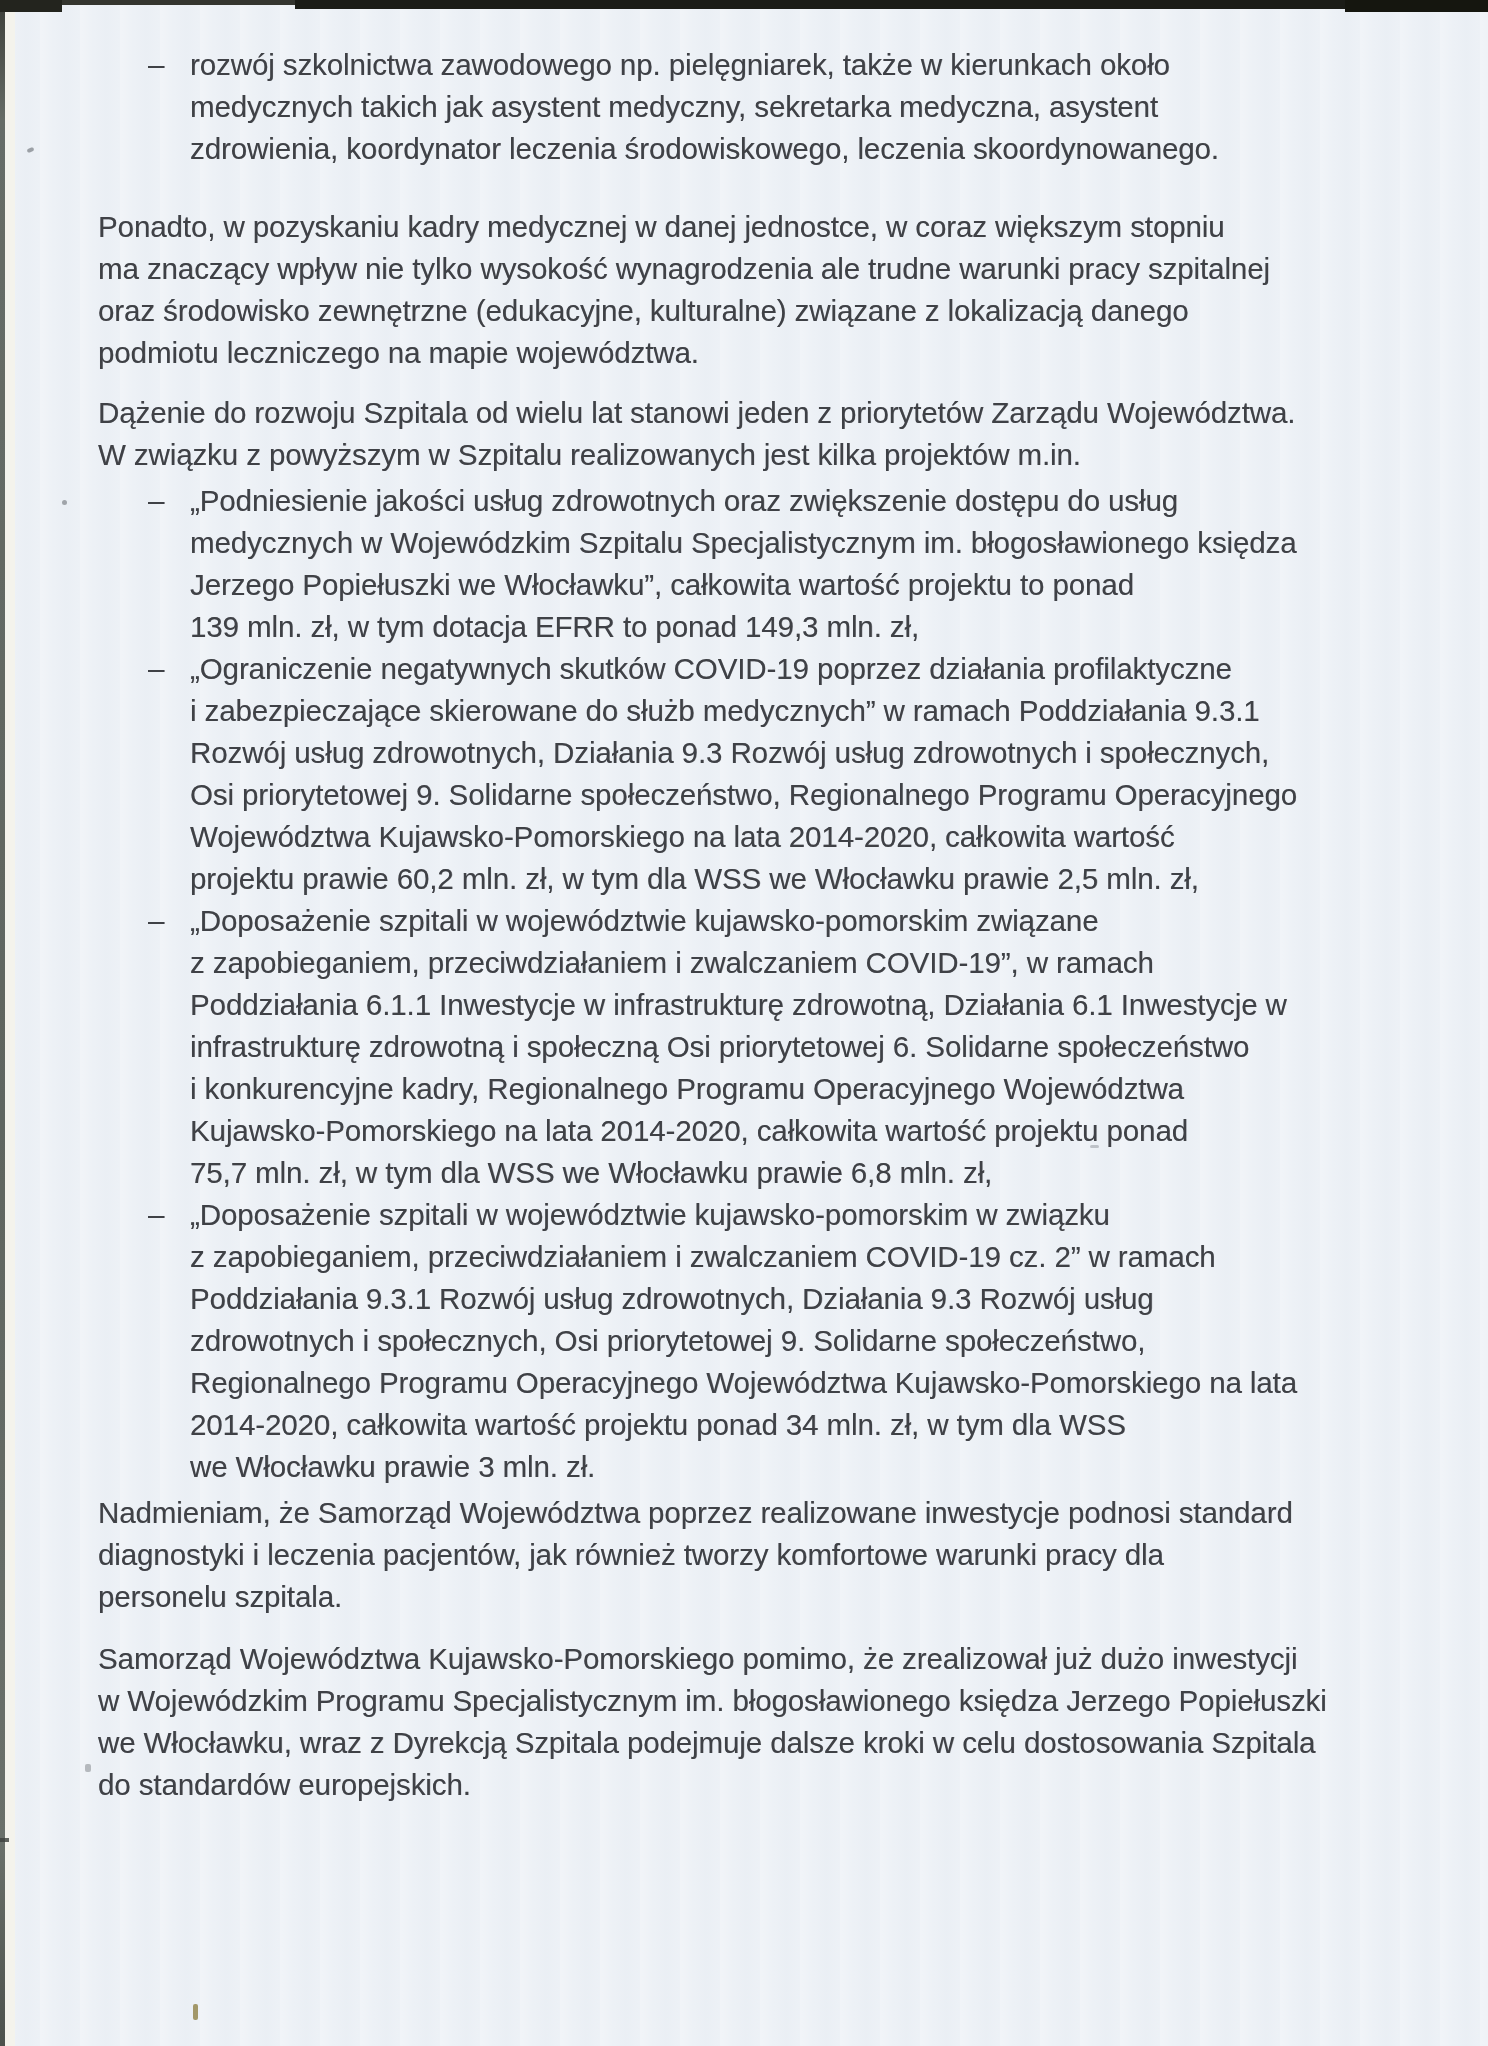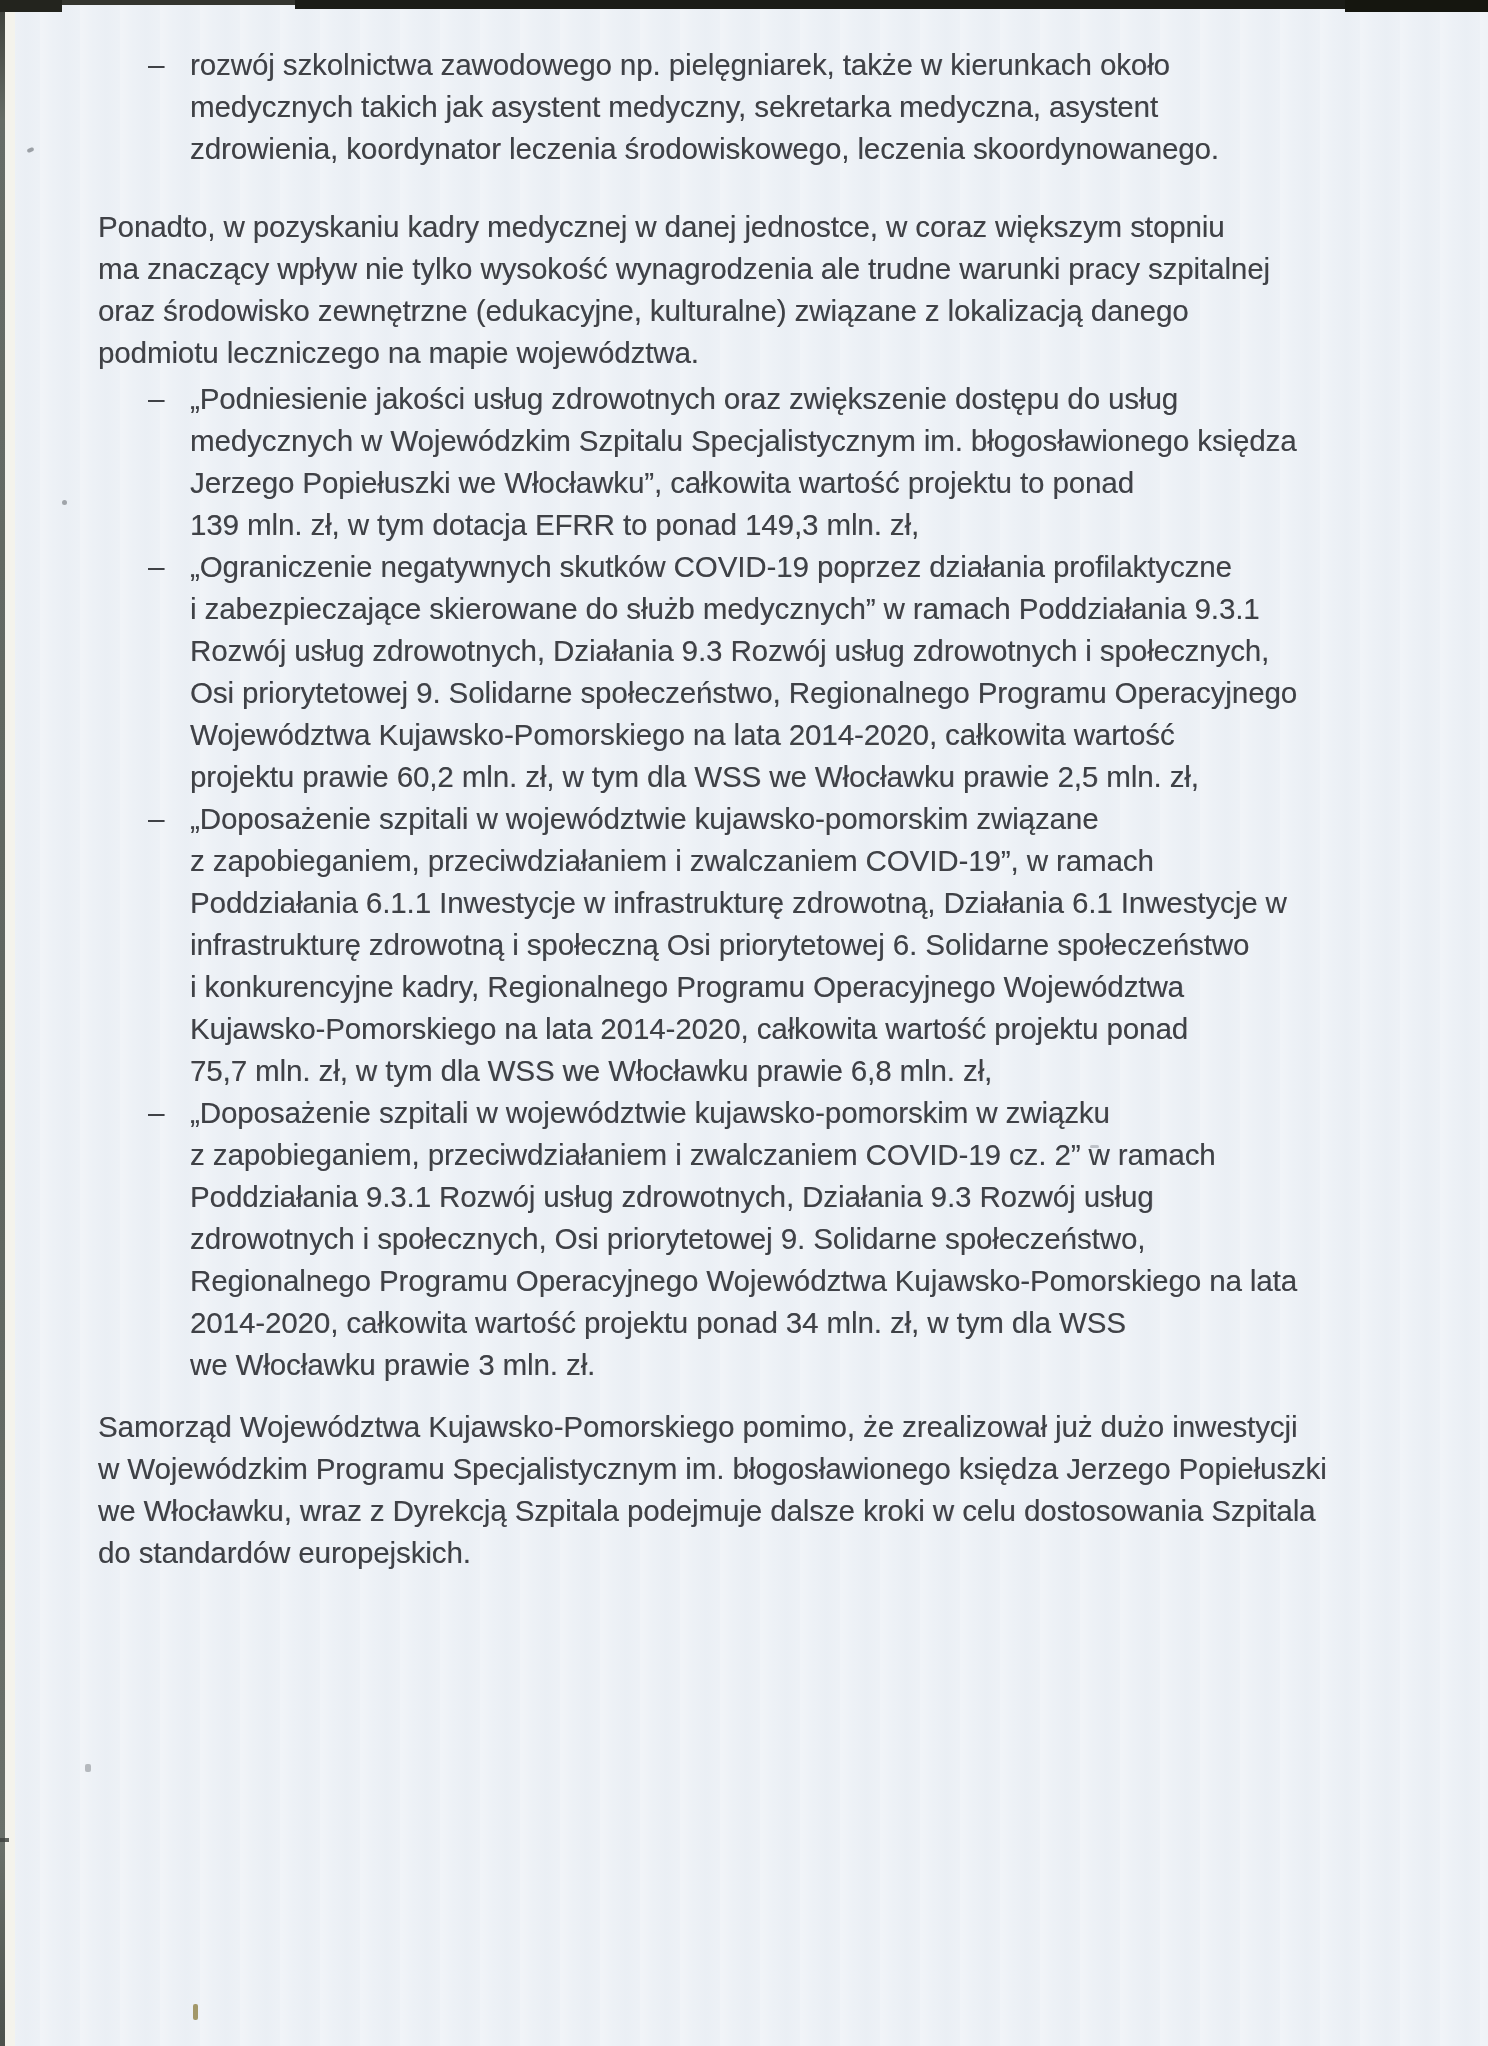--- a/index.html
+++ b/index.html
@@ -129,20 +129,22 @@
     <div class="bullet-text">rozwój szkolnictwa zawodowego np. pielęgniarek, także w kierunkach około
 medycznych takich jak asystent medyczny, sekretarka medyczna, asystent
 zdrowienia, koordynator leczenia środowiskowego, leczenia skoordynowanego.</div>
   </div>
 
   <div class="para gap-lg">Ponadto, w pozyskaniu kadry medycznej w danej jednostce, w coraz większym stopniu
 ma znaczący wpływ nie tylko wysokość wynagrodzenia ale trudne warunki pracy szpitalnej
 oraz środowisko zewnętrzne (edukacyjne, kulturalne) związane z lokalizacją danego
 podmiotu leczniczego na mapie województwa.</div>
 
+  <div class="para gap-md">Dążenie do rozwoju Szpitala od wielu lat stanowi jeden z priorytetów Zarządu Województwa.
+W związku z powyższym w Szpitalu realizowanych jest kilka projektów m.in.</div>
 
   <div class="bullet-item gap-sm">
     <span class="bullet-dash">–</span>
     <div class="bullet-text">„Podniesienie jakości usług zdrowotnych oraz zwiększenie dostępu do usług
 medycznych w Wojewódzkim Szpitalu Specjalistycznym im. błogosławionego księdza
 Jerzego Popiełuszki we Włocławku”, całkowita wartość projektu to ponad
 139 mln. zł, w tym dotacja EFRR to ponad 149,3 mln. zł,</div>
   </div>
 
   <div class="bullet-item">
@@ -170,20 +172,23 @@
     <span class="bullet-dash">–</span>
     <div class="bullet-text">„Doposażenie szpitali w województwie kujawsko-pomorskim w związku
 z zapobieganiem, przeciwdziałaniem i zwalczaniem COVID-19 cz. 2” w ramach
 Poddziałania 9.3.1 Rozwój usług zdrowotnych, Działania 9.3 Rozwój usług
 zdrowotnych i społecznych, Osi priorytetowej 9. Solidarne społeczeństwo,
 Regionalnego Programu Operacyjnego Województwa Kujawsko-Pomorskiego na lata
 2014-2020, całkowita wartość projektu ponad 34 mln. zł, w tym dla WSS
 we Włocławku prawie 3 mln. zł.</div>
   </div>
 
+  <div class="para gap-sm">Nadmieniam, że Samorząd Województwa poprzez realizowane inwestycje podnosi standard
+diagnostyki i leczenia pacjentów, jak również tworzy komfortowe warunki pracy dla
+personelu szpitala.</div>
 
   <div class="para gap-para">Samorząd Województwa Kujawsko-Pomorskiego pomimo, że zrealizował już dużo inwestycji
 w Wojewódzkim Programu Specjalistycznym im. błogosławionego księdza Jerzego Popiełuszki
 we Włocławku, wraz z Dyrekcją Szpitala podejmuje dalsze kroki w celu dostosowania Szpitala
 do standardów europejskich.</div>
 
 </div>
 
 <div class="speck speck-a"></div>
 <div class="speck speck-b"></div>

